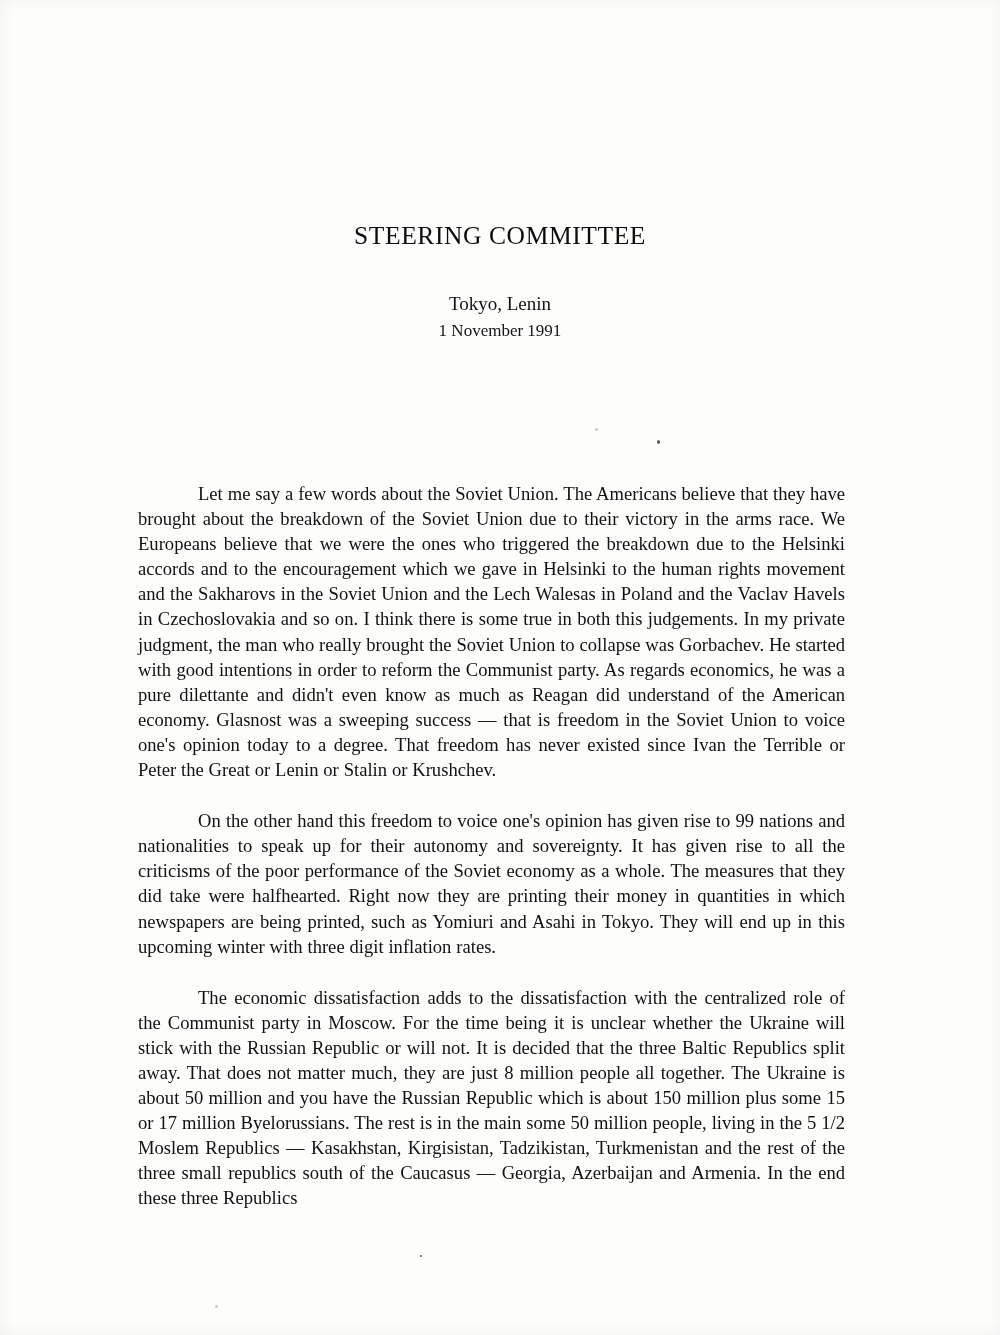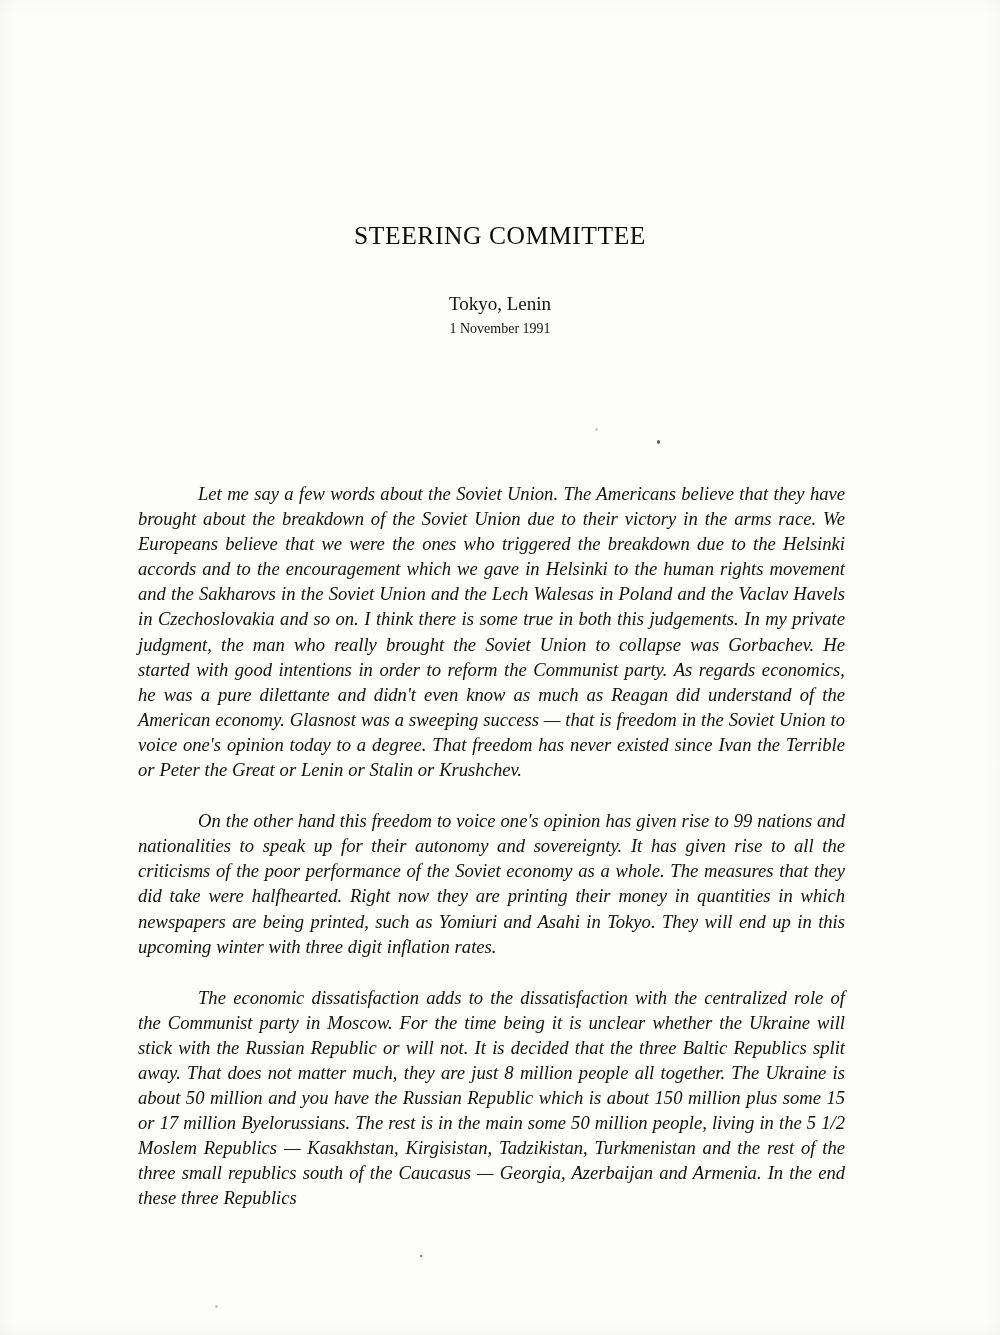--- a/index.html
+++ b/index.html
@@ -55,21 +55,21 @@
   }
   .doc-place {
     margin: 0;
     font-size: 19px;
     line-height: 1.0;
     padding-top: 44px;
     color: #131313;
   }
   .doc-date {
     margin: 0;
-    font-size: 14px;
+    font-size: 17px;
     line-height: 1.0;
     padding-top: 9px;
     color: #131313;
   }
 
   
   .body-column {
     position: absolute;
     left: 138px;
     top: 481px;
@@ -77,21 +77,20 @@
   }
   .para {
     margin: 0 0 26px 0;
     font-size: 18.6px;
     line-height: 25.1px;
     text-align: justify;
     text-indent: 60px;
     word-spacing: 0.2px;
     color: #111111;
     hyphens: none;
-    font-style: italic;
   }
   .para:last-child {
     margin-bottom: 1px;
   }
 
   
   .speckle {
     position: absolute;
     background: #5b5b5b;
     border-radius: 50%;

